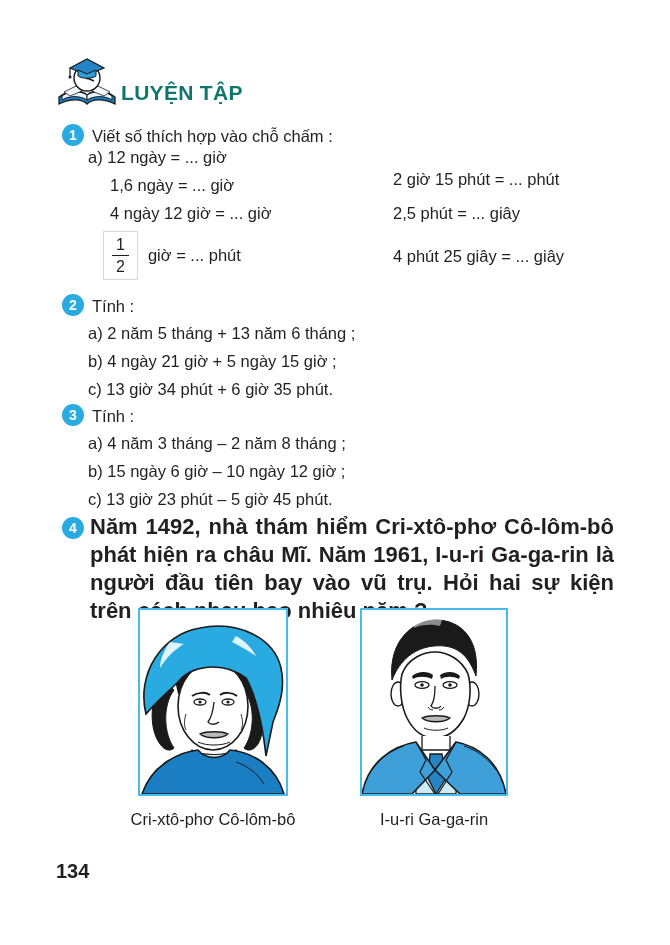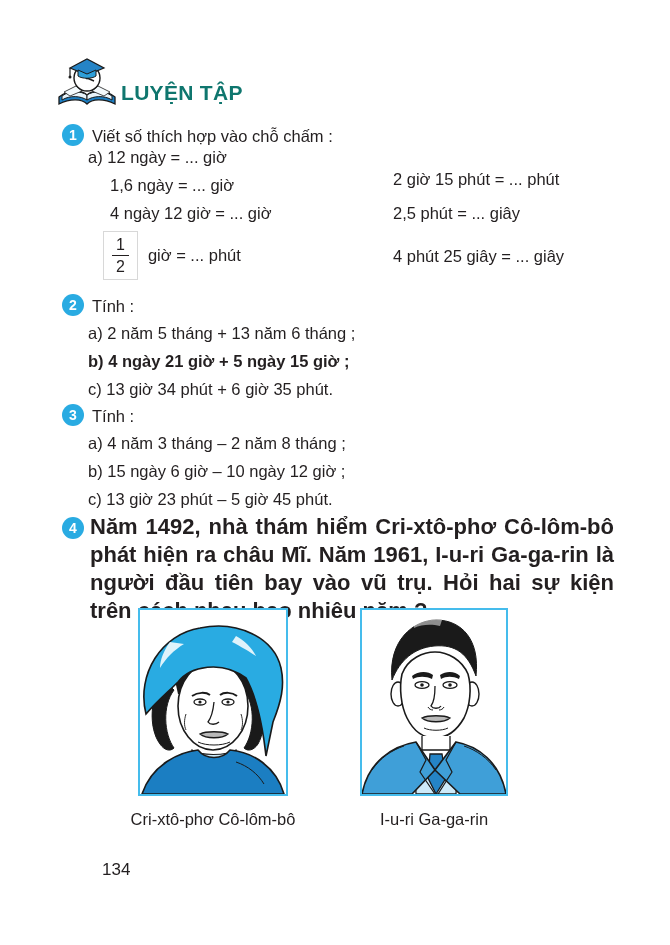--- a/index.html
+++ b/index.html
@@ -74,23 +74,22 @@
     top:810px; width:220px;
     font-size:16.5px;
     text-align:center;
     white-space:nowrap;
   }
   .caption1 { left:103px; }
   .caption2 { left:324px; }
   .page-number {
     position:absolute;
     left:56px; top:860px;
-    font-size:17px;
-    font-weight:normal;
-    margin-left:46px;
+    font-size:20px;
+    font-weight:bold;
   }
 </style>
 </head>
 <body>
 
 <div class="page">
 
   <div class="header-icon">
     <svg width="62" height="52" viewBox="0 0 62 52">
 
@@ -130,21 +129,21 @@
     <span>giờ = ... phút</span>
   </div>
 
   <div class="line" style="left:393px; top:168px;">2 giờ 15 phút = ... phút</div>
   <div class="line" style="left:393px; top:202px;">2,5 phút = ... giây</div>
   <div class="line" style="left:393px; top:245px;">4 phút 25 giây = ... giây</div>
 
   <div class="badge" style="left:62px; top:294px;">2</div>
   <div class="line" style="left:92px; top:295px;">Tính :</div>
   <div class="line" style="left:88px; top:322px;">a) 2 năm 5 tháng + 13 năm 6 tháng ;</div>
-  <div class="line" style="left:88px; top:350px;font-weight:bold;">b) 4 ngày 21 giờ + 5 ngày 15 giờ ;</div>
+  <div class="line" style="left:88px; top:350px;">b) 4 ngày 21 giờ + 5 ngày 15 giờ ;</div>
   <div class="line" style="left:88px; top:378px;">c) 13 giờ 34 phút + 6 giờ 35 phút.</div>
 
   <div class="badge" style="left:62px; top:404px;">3</div>
   <div class="line" style="left:92px; top:405px;">Tính :</div>
   <div class="line" style="left:88px; top:432px;">a) 4 năm 3 tháng – 2 năm 8 tháng ;</div>
   <div class="line" style="left:88px; top:460px;">b) 15 ngày 6 giờ – 10 ngày 12 giờ ;</div>
   <div class="line" style="left:88px; top:488px;">c) 13 giờ 23 phút – 5 giờ 45 phút.</div>
 
   <div class="badge" style="left:62px; top:517px;">4</div>
   <div class="para">Năm 1492, nhà thám hiểm Cri-xtô-phơ Cô-lôm-bô phát hiện ra châu Mĩ. Năm 1961, I-u-ri Ga-ga-rin là người đầu tiên bay vào vũ trụ. Hỏi hai sự kiện trên cách nhau bao nhiêu năm ?</div>

